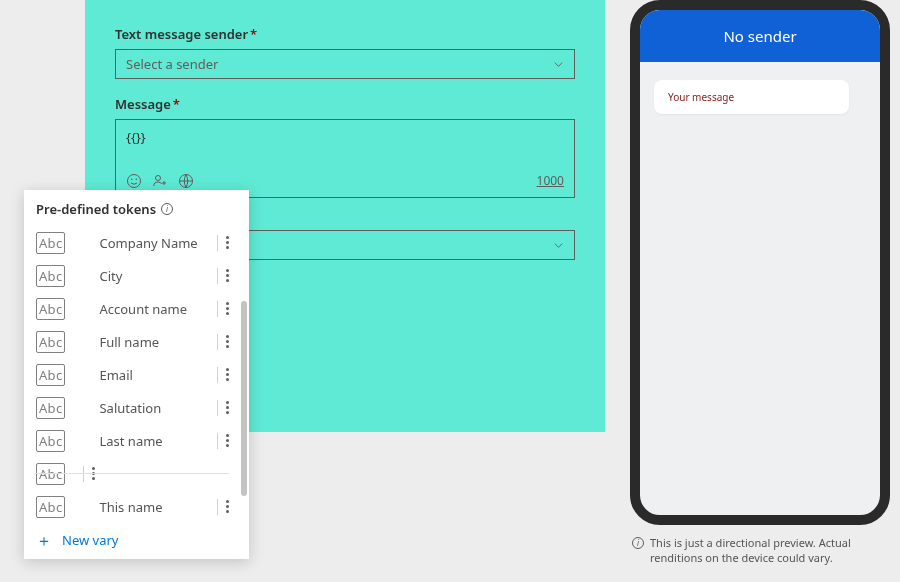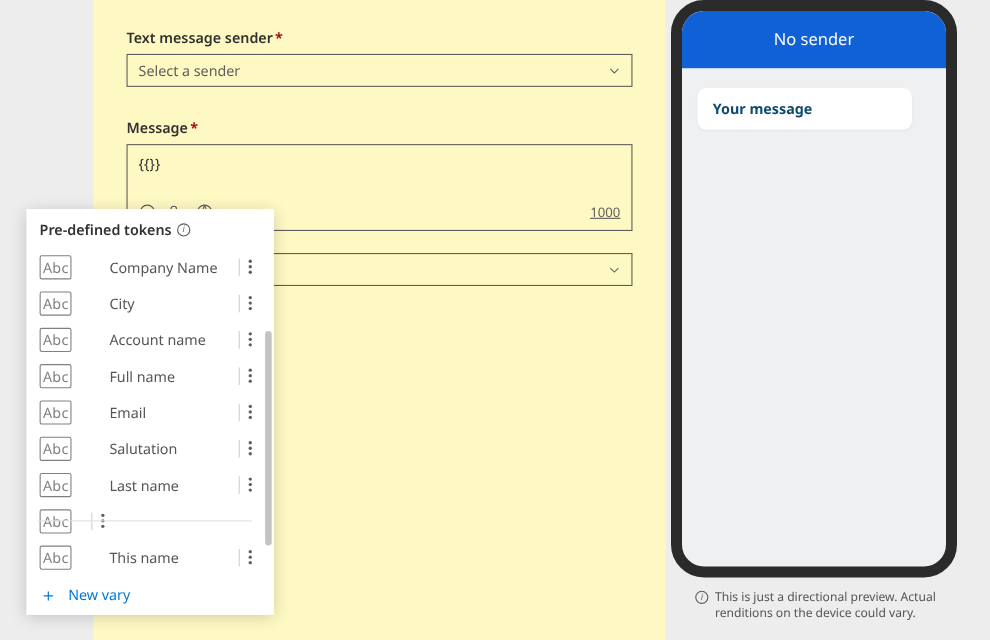--- a/index.html
+++ b/index.html
@@ -13,22 +13,22 @@
     font-size: 13px;
     color: #323130;
   }
 
   
   .form-panel {
     position: absolute;
     left: 85px;
     top: 0;
     width: 520px;
-    height: 582px;
-    background: #fef9c3;
+    height: 432px;
+    background: #5eead4;
     padding: 25px 30px;
   }
   .field-label {
     font-size: 13px;
     font-weight: 600;
     margin-bottom: 6px;
     display: flex;
     align-items: center;
     gap: 2px;
   }
@@ -36,21 +36,21 @@
   .select-box {
     border: 1px solid #605e5c;
     height: 30px;
     width: 100%;
     display: flex;
     align-items: center;
     justify-content: space-between;
     padding: 0 10px;
     color: #605e5c;
     cursor: pointer;
-    margin-bottom: 28px;
+    margin-bottom: 16px;
   }
   .select-box.hidden-under {
     margin-bottom: 0;
   }
   .message-box {
     border: 1px solid #605e5c;
     width: 100%;
     padding: 8px 10px;
     margin-bottom: 0;
   }
@@ -182,21 +182,21 @@
     position: absolute;
     left: 115px;
     top: 230px;
     width: 460px;
     z-index: 10;
   }
 
   
   .phone {
     position: absolute;
-    left: 610px;
+    left: 630px;
     top: 0;
     width: 260px;
     height: 525px;
     border: 10px solid #2a2a2a;
     border-radius: 30px;
     overflow: hidden;
     background: #eef0f2;
     display: flex;
     flex-direction: column;
   }
@@ -211,25 +211,24 @@
     font-size: 15px;
   }
   .phone-body {
     flex: 1;
     padding: 18px 14px;
   }
   .bubble {
     background: #fff;
     border-radius: 8px;
     padding: 10px 14px;
-    color: #0c4a6e;
-    font-size: 13px;
+    color: #7f1d1d;
+    font-size: 10px;
     box-shadow: 0 1px 2px rgba(0,0,0,0.05);
     width: 92%;
-    font-weight: bold;
   }
 
   .disclaimer {
     position: absolute;
     left: 632px;
     top: 536px;
     width: 256px;
     font-size: 11px;
     color: #555;
     line-height: 1.35;

